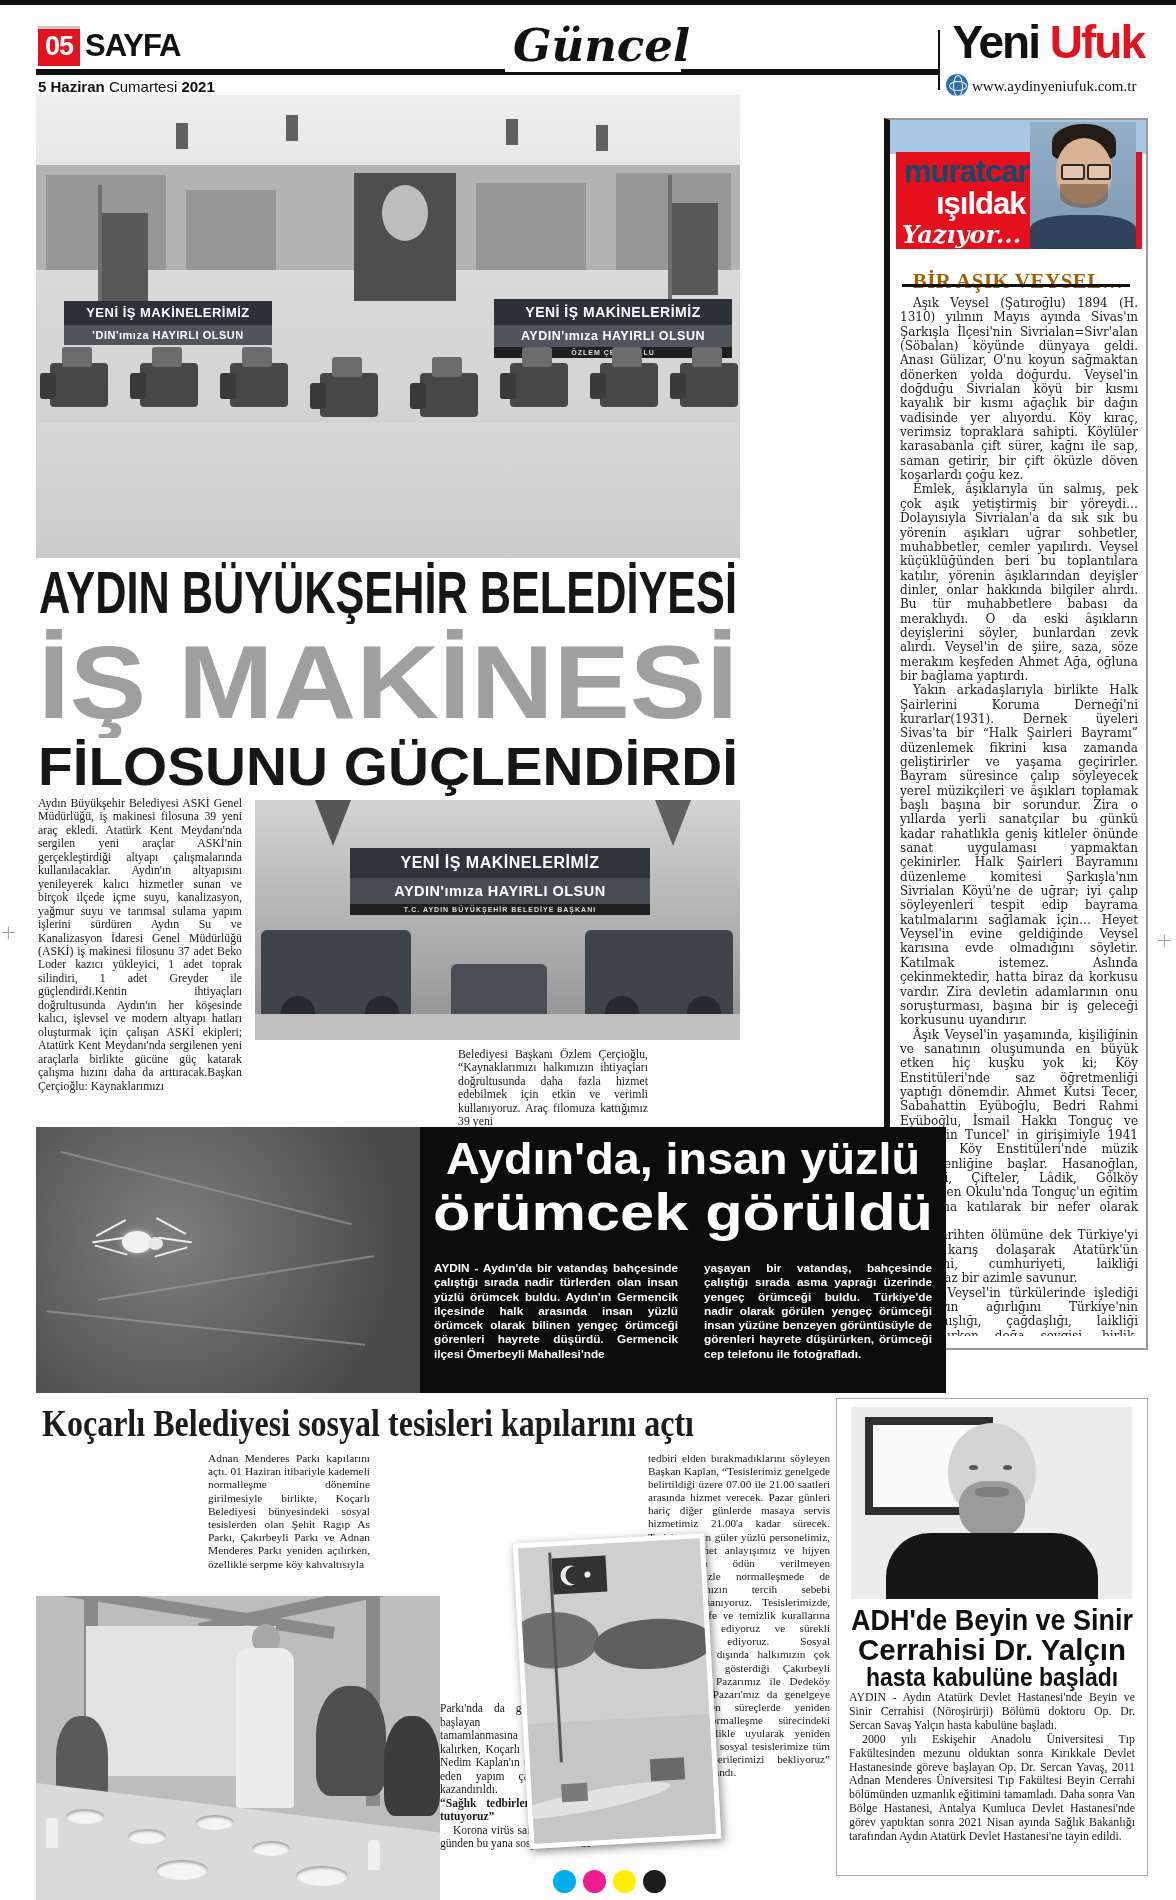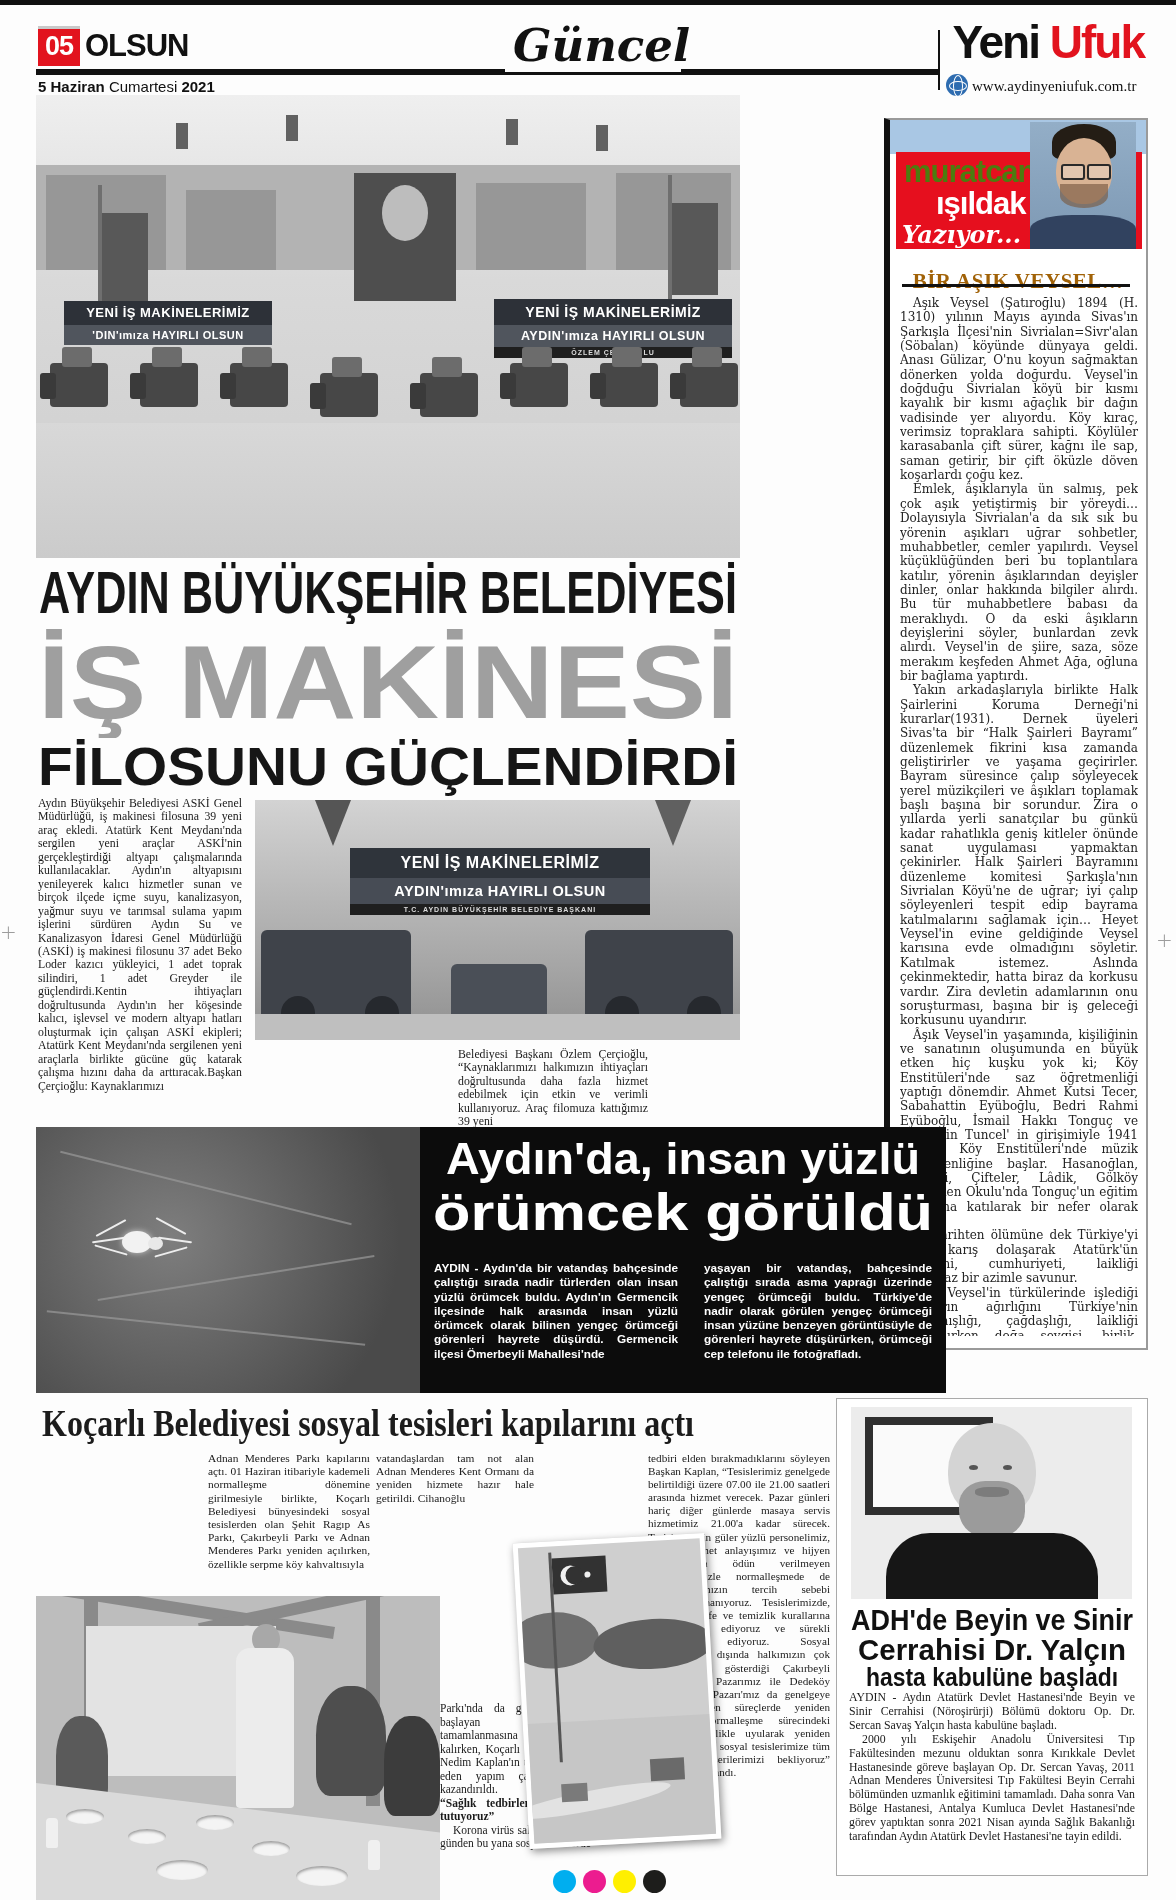--- a/index.html
+++ b/index.html
@@ -45,21 +45,21 @@
   
   .photo2{left:255px;top:800px;width:485px;height:240px;background:linear-gradient(#d3d3d3,#a5a5a5 70%,#8f8f8f);overflow:hidden;}
   .p2flag{position:absolute;top:0;width:0;height:0;border-left:18px solid transparent;border-right:18px solid transparent;border-top:46px solid #555;}
   .p2machine{position:absolute;background:#3f434a;border-radius:6px;}
   .p2wheel{position:absolute;width:34px;height:34px;border-radius:50%;background:#26292e;}
   .p2ground{position:absolute;left:0;bottom:0;width:100%;height:26px;background:#bfbfbf;}
   
   .colbox{left:884px;top:118px;width:264px;height:1232px;background:#fff;border:2px solid #9a9a9a;border-left:6px solid #111;box-sizing:border-box;}
   .band{position:absolute;left:0;top:0;width:100%;height:34px;}
   .redbox{position:absolute;left:6px;top:32px;width:246px;height:97px;}
-  .cname1{position:absolute;left:14px;top:36px;color:#4d7c0f;font:700 31px/32px "Liberation Sans",sans-serif;letter-spacing:-1px;}
+  .cname1{position:absolute;left:14px;top:36px;color:#0c4a6e;font:700 31px/32px "Liberation Sans",sans-serif;letter-spacing:-1px;}
   .cname2{position:absolute;left:46px;top:68px;color:#fff;font:700 31px/32px "Liberation Sans",sans-serif;letter-spacing:-1px;}
   .ctag{position:absolute;left:12px;top:102px;color:#fff;font:italic 700 24px/26px "DejaVu Serif",serif;}
   .cphoto{position:absolute;right:10px;top:2px;width:106px;height:127px;background:linear-gradient(#93aec7,#7d98b3);overflow:hidden;}
   .chair{position:absolute;left:22px;top:2px;width:64px;height:36px;background:#241d15;border-radius:50% 50% 20% 20%;}
   .cface{position:absolute;left:26px;top:16px;width:56px;height:66px;background:#d9b394;border-radius:50% 50% 46% 46%;}
   .cglass{position:absolute;left:31px;top:42px;width:20px;height:12px;border:2px solid #2a2a2a;border-radius:3px;background:rgba(255,255,255,.25);}
   .cglass2{left:57px;}
   .cbeard{position:absolute;left:30px;top:62px;width:48px;height:24px;background:#7a5b42;border-radius:0 0 50% 50%;opacity:.65;}
   .csweater{position:absolute;left:0;bottom:0;width:100%;height:34px;background:#31425f;border-radius:40% 40% 0 0;}
   .ctitle{position:absolute;left:0;top:148px;width:100%;text-align:center;font:700 21px/26px "Liberation Serif",serif;color:#a16207;letter-spacing:.5px;}
@@ -110,21 +110,21 @@
   .dot{position:absolute;width:23px;height:23px;border-radius:50%;top:1870px;}
   .cropmark{position:absolute;color:#9c9c9c;font:300 20px/20px "DejaVu Sans",sans-serif;}
 </style>
 </head>
 <body>
 
 <div class="page">
 
   <div class="abs topbar"></div>
   <div class="abs badge" style="background-color: rgb(226, 19, 30);">05</div>
-  <div class="abs slabel">OLSUN</div>
+  <div class="abs slabel">SAYFA</div>
   <div class="abs hrule"></div>
   <div class="abs guncel">Güncel</div>
   <div class="abs vdiv"></div>
   <div class="abs brand">
     <span style="color:#111;">Yeni</span>
     <span style="color: rgb(226, 19, 30);">Ufuk</span>
   </div>
   <div class="abs dateline">
     <b>5 Haziran</b>
     <span>Cumartesi</span>
@@ -255,23 +255,20 @@
   </div>
 
   <svg class="abs" style="left:38px;top:1398px;" width="660" height="48" viewBox="0 0 660 48">
     <text x="330" y="38" text-anchor="middle" textLength="652" lengthAdjust="spacingAndGlyphs" font-family="Liberation Serif, serif" font-size="37" font-weight="600" fill="#1c1c1c">Koçarlı Belediyesi sosyal tesisleri kapılarını açtı</text>
   </svg>
 
   <div class="abs kcol jtext" style="left:38px;width:162px;height:140px;">
   </div>
   <div class="abs kcol jtext" style="left:208px;width:162px;height:140px;">
     <p class="noind">Adnan Menderes Parkı kapılarını açtı. 01 Haziran itibariyle kademeli normalleşme dönemine girilmesiyle birlikte, Koçarlı Belediyesi bünyesindeki sosyal tesislerden olan Şehit Ragıp As Parkı, Çakırbeyli Parkı ve Adnan Menderes Parkı yeniden açılırken, özellikle serpme köy kahvaltısıyla</p>
-  </div>
-  <div class="abs kcol jtext" style="left:376px;width:158px;height:80px;">
-    <p class="noind">vatandaşlardan tam not alan Adnan Menderes Kent Ormanı da yeniden hizmete hazır hale getirildi. Cihanoğlu</p>
   </div>
   <div class="abs kcol jtext" style="left:648px;top:1452px;width:182px;height:420px;font-size:11.2px;line-height:13.1px;">
     <p class="noind">tedbiri elden bırakmadıklarını söyleyen Başkan Kaplan, “Tesislerimiz genelgede belirtildiği üzere 07.00 ile 21.00 saatleri arasında hizmet verecek. Pazar günleri hariç diğer günlerde masaya servis hizmetimiz 21.00'a kadar sürecek. Tesislerimizin güler yüzlü personelimiz, kaliteli hizmet anlayışımız ve hijyen kurallarından ödün verilmeyen prensiplerimizle normalleşmede de vatandaşlarımızın tercih sebebi olacağına inanıyoruz. Tesislerimizde, maske, mesafe ve temizlik kurallarına çok dikkat ediyoruz ve sürekli dezenfekte ediyoruz. Sosyal tesislerimizin dışında halkımızın çok ciddi rağbet gösterdiği Çakırbeyli Üretici Köy Pazarımız ile Dedeköy Üretici Köy Pazarı'mız da genelgeye göre ilerleyen süreçlerde yeniden açılacak. Normalleşme sürecindeki kurallara titizlikle uyularak yeniden kapılarını açan sosyal tesislerimize tüm Aydınlı hemşerilerimizi bekliyoruz” ifadelerini kullandı.</p>
   </div>
   <div class="abs kcol jtext" style="left:440px;top:1702px;width:168px;height:168px;font-size:11.5px;line-height:13.5px;">
     <p class="noind">Parkı'nda da geçtiğimiz süreçte başlayan düzenlemelerin tamamlanmasına az bir süre kalırken, Koçarlı Belediye Başkanı Nedim Kaplan'ın talimatıyla devam eden yapım çalışmalarına hız kazandırıldı.</p>
     <p class="noind" style="font-weight:700;">“Sağlık tedbirlerini ön planda tutuyoruz”</p>
     <p>Korona virüs salgınının başladığı günden bu yana sosyal tesislerde</p>
   </div>
 

